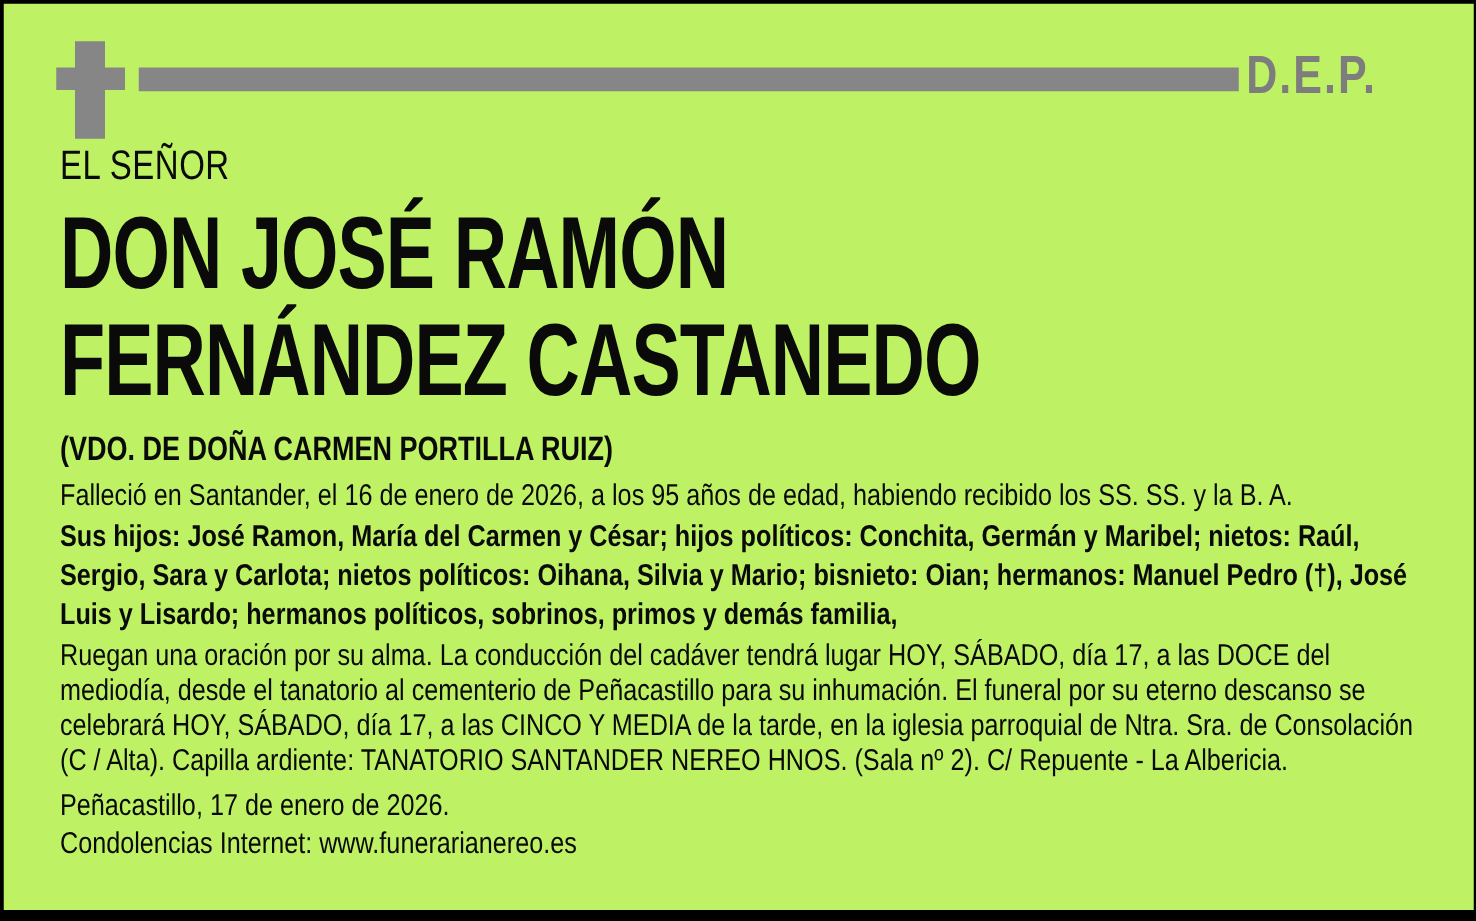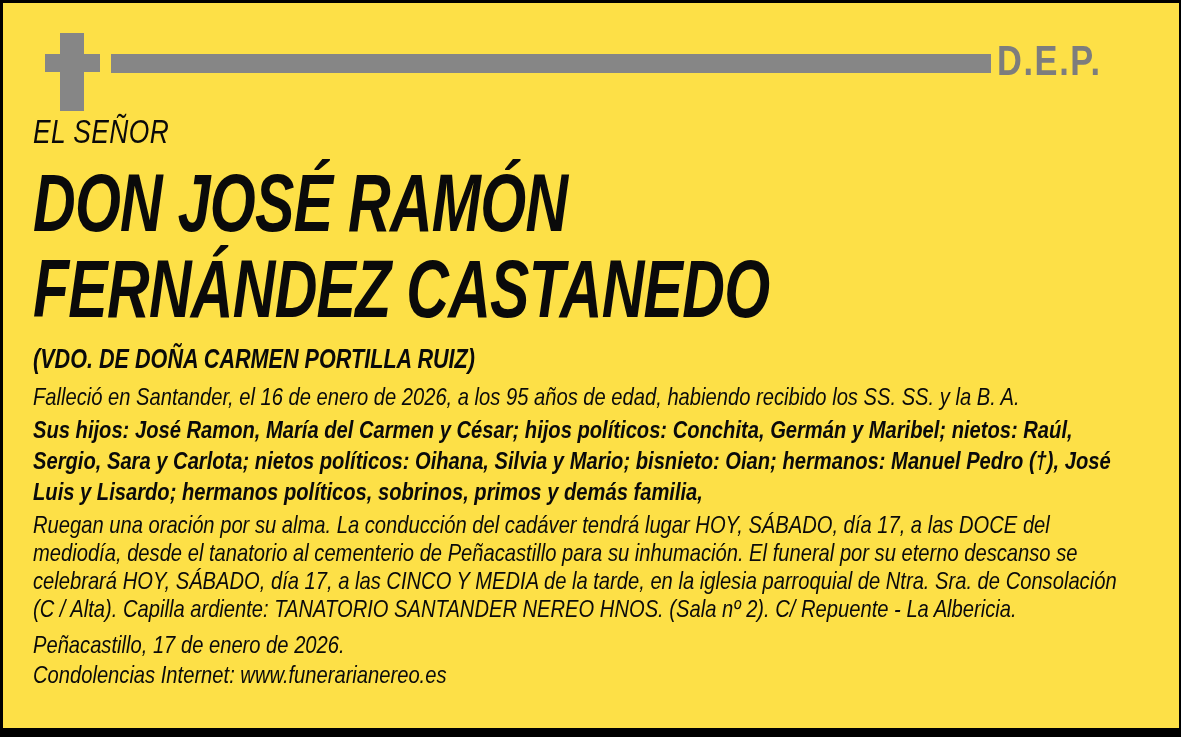--- a/index.html
+++ b/index.html
@@ -5,21 +5,21 @@
   html, body {
     margin: 0;
     padding: 0;
     background: #ffffff;
   }
   .page {
     position: relative;
     width: 1181px;
     height: 737px;
     box-sizing: border-box;
-    background: #fde047;
+    background: #bef264;
     border-style: solid;
     border-color: #000000;
     border-width: 3px 2px 9px 3px;
     overflow: hidden;
     font-family: "Liberation Sans", sans-serif;
     color: #0a0a0a;
   }
 
   
   .cross {
@@ -62,24 +62,23 @@
     color: #7d7d7d;
     letter-spacing: 2px;
     transform: scaleX(0.80);
     transform-origin: 0 0;
     white-space: nowrap;
   }
 
   
   .content {
     position: absolute;
-    left: 30px;
+    left: 45px;
     top: 112px;
     width: 1091px;
-    font-style: italic;
   }
   
   .cond-84 { transform: scaleX(0.84); transform-origin: 0 0; width: 119%; }
   .cond-80 { transform: scaleX(0.80); transform-origin: 0 0; width: 125%; }
   .cond-72 { transform: scaleX(0.72); transform-origin: 0 0; width: 138.8%; }
 
   .honorific {
     font-size: 33px;
     line-height: 33px;
     font-weight: 400;

